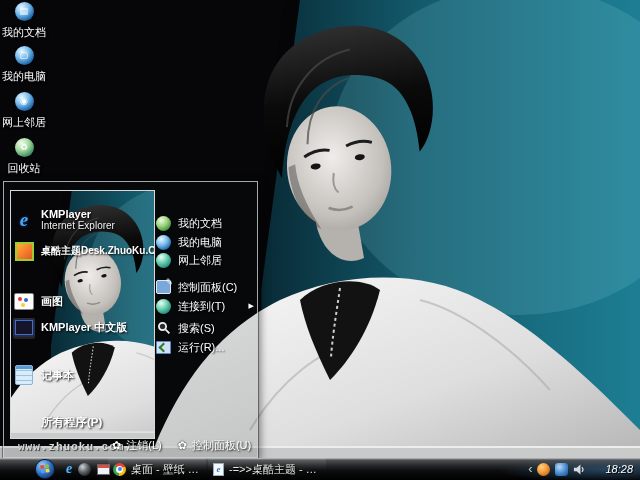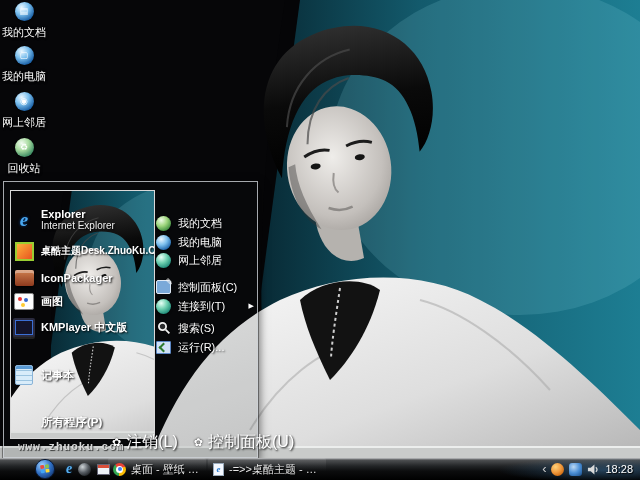--- a/index.html
+++ b/index.html
@@ -62,21 +62,21 @@
   .ic-cpanel::after{content:'✎';position:absolute;right:-3px;top:-4px;font-size:9px;color:#f5f5f5;}
   .ic-run{width:14px;height:11px;background:#cfe0f5;border:1px solid #5b87c5;border-radius:1px;position:relative;}
   .ic-run::after{content:'';position:absolute;left:3px;top:2px;width:5px;height:5px;
     border-left:2px solid #2d7a2d;border-bottom:2px solid #2d7a2d;transform:rotate(45deg);}
   .submenu-arrow{margin-left:auto;font-size:7px;color:#fff;}
 
   
   .menu-footer{position:absolute;left:108px;bottom:4px;display:flex;align-items:center;gap:16px;}
   .footer-item{display:flex;align-items:center;gap:5px;cursor:pointer;}
   .leaf{font-size:11px;color:#fff;text-shadow:0 0 2px #000;}
-  .footer-lbl{font-size:16px;color:#fff;text-shadow:1px 1px 2px rgba(0,0,0,.95);white-space:nowrap;}
+  .footer-lbl{font-size:11px;color:#fff;text-shadow:1px 1px 2px rgba(0,0,0,.95);white-space:nowrap;}
 
   .watermark{position:absolute;left:18px;top:441px;font-family:"Liberation Mono",monospace;
     font-size:11px;font-weight:bold;color:#f4f4f4;letter-spacing:1px;text-shadow:1px 1px 1px rgba(0,0,0,.7);}
 
   
   .taskbar{position:absolute;left:0;top:458px;width:640px;height:22px;
     background:linear-gradient(to bottom,#c2c4c6 0,#8a8c8e 1px,#4e5052 2px,#232527 8px,#0c0d0e 13px,#000 22px);}
   .taskbar::before{content:'';position:absolute;right:0;top:0;width:140px;height:22px;
     background:radial-gradient(ellipse at 75% 55%,rgba(70,140,200,.4),rgba(0,0,0,0) 72%);pointer-events:none;}
   .start-orb{position:absolute;left:34px;top:0;width:22px;height:22px;cursor:pointer;}
@@ -100,21 +100,21 @@
   .chrome-icon::after{content:'';position:absolute;inset:3px;border-radius:50%;background:#fff;}
   .chrome-core{position:absolute;inset:4.5px;border-radius:50%;background:#4285f4;z-index:2;}
   .iedoc-icon{width:11px;height:13px;flex:0 0 11px;background:#f4f8ff;border:1px solid #9ab;box-sizing:border-box;
     display:flex;align-items:center;justify-content:center;font:italic bold 9px "Liberation Serif",serif;color:#2f7fd0;}
 
   .tray{position:absolute;right:2px;top:0;height:22px;display:flex;align-items:center;gap:5px;}
   .tray-chevron{font-size:13px;color:#ccc;cursor:pointer;line-height:22px;}
   .tray-ic{width:13px;height:13px;border-radius:3px;cursor:pointer;}
   .tray-orange{border-radius:50%;background:radial-gradient(circle at 35% 30%,#ffd27a,#f09a3e 45%,#c05800 90%);}
   .tray-blue{background:radial-gradient(circle at 35% 30%,#bcd8f2,#4b8fd6 50%,#1a4f8a 95%);}
-  .clock{font-size:11px;color:#fff;margin:0 5px 0 0;text-shadow:1px 1px 1px #000;cursor:default;}
+  .clock{font-size:11px;color:#fff;margin:0 5px 0 14px;text-shadow:1px 1px 1px #000;cursor:default;font-style:italic;}
 </style>
 </head>
 <body>
 
 <div class="desktop">
 
   <svg width="0" height="0" style="position:absolute">
     <defs>
       <linearGradient id="tealG" x1="0" y1="0" x2="1" y2="0">
         <stop offset="0" stop-color="#07242e"></stop>
@@ -193,35 +193,29 @@
         <svg class="panel-photo" viewBox="0 0 640 458" preserveAspectRatio="xMidYMid slice">
           <use href="#portrait"></use>
         </svg>
       </div>
 
       <div class="ml-row" style="top:14px;height:30px">
         <span class="ml-icon">
             <span class="ic-ie">e</span>
           </span>
         <span class="ml-two">
-          <span class="ml-label">Explorer</span>
+          <span class="ml-label">KMPlayer</span>
           <span class="ml-sub">Internet Explorer</span>
         </span>
       </div>
       <div class="ml-row" style="top:48px">
         <span class="ml-icon">
             <span class="ic-zhuoku"></span>
           </span>
         <span class="ml-label" style="font-size:10px">桌酷主题Desk.ZhuoKu.Com</span>
-      </div>
-      <div class="ml-row" style="top:75px">
-        <span class="ml-icon">
-            <span class="ic-iconpackager"></span>
-          </span>
-        <span class="ml-label">IconPackager</span>
       </div>
       <div class="ml-row" style="top:124px">
         <span class="ml-icon">
             <span class="ic-kmplayer"></span>
           </span>
         <span class="ml-label">KMPlayer 中文版</span>
       </div>
       <div class="ml-row" style="top:98px">
         <span class="ml-icon">
             <span class="ic-paint"></span>

